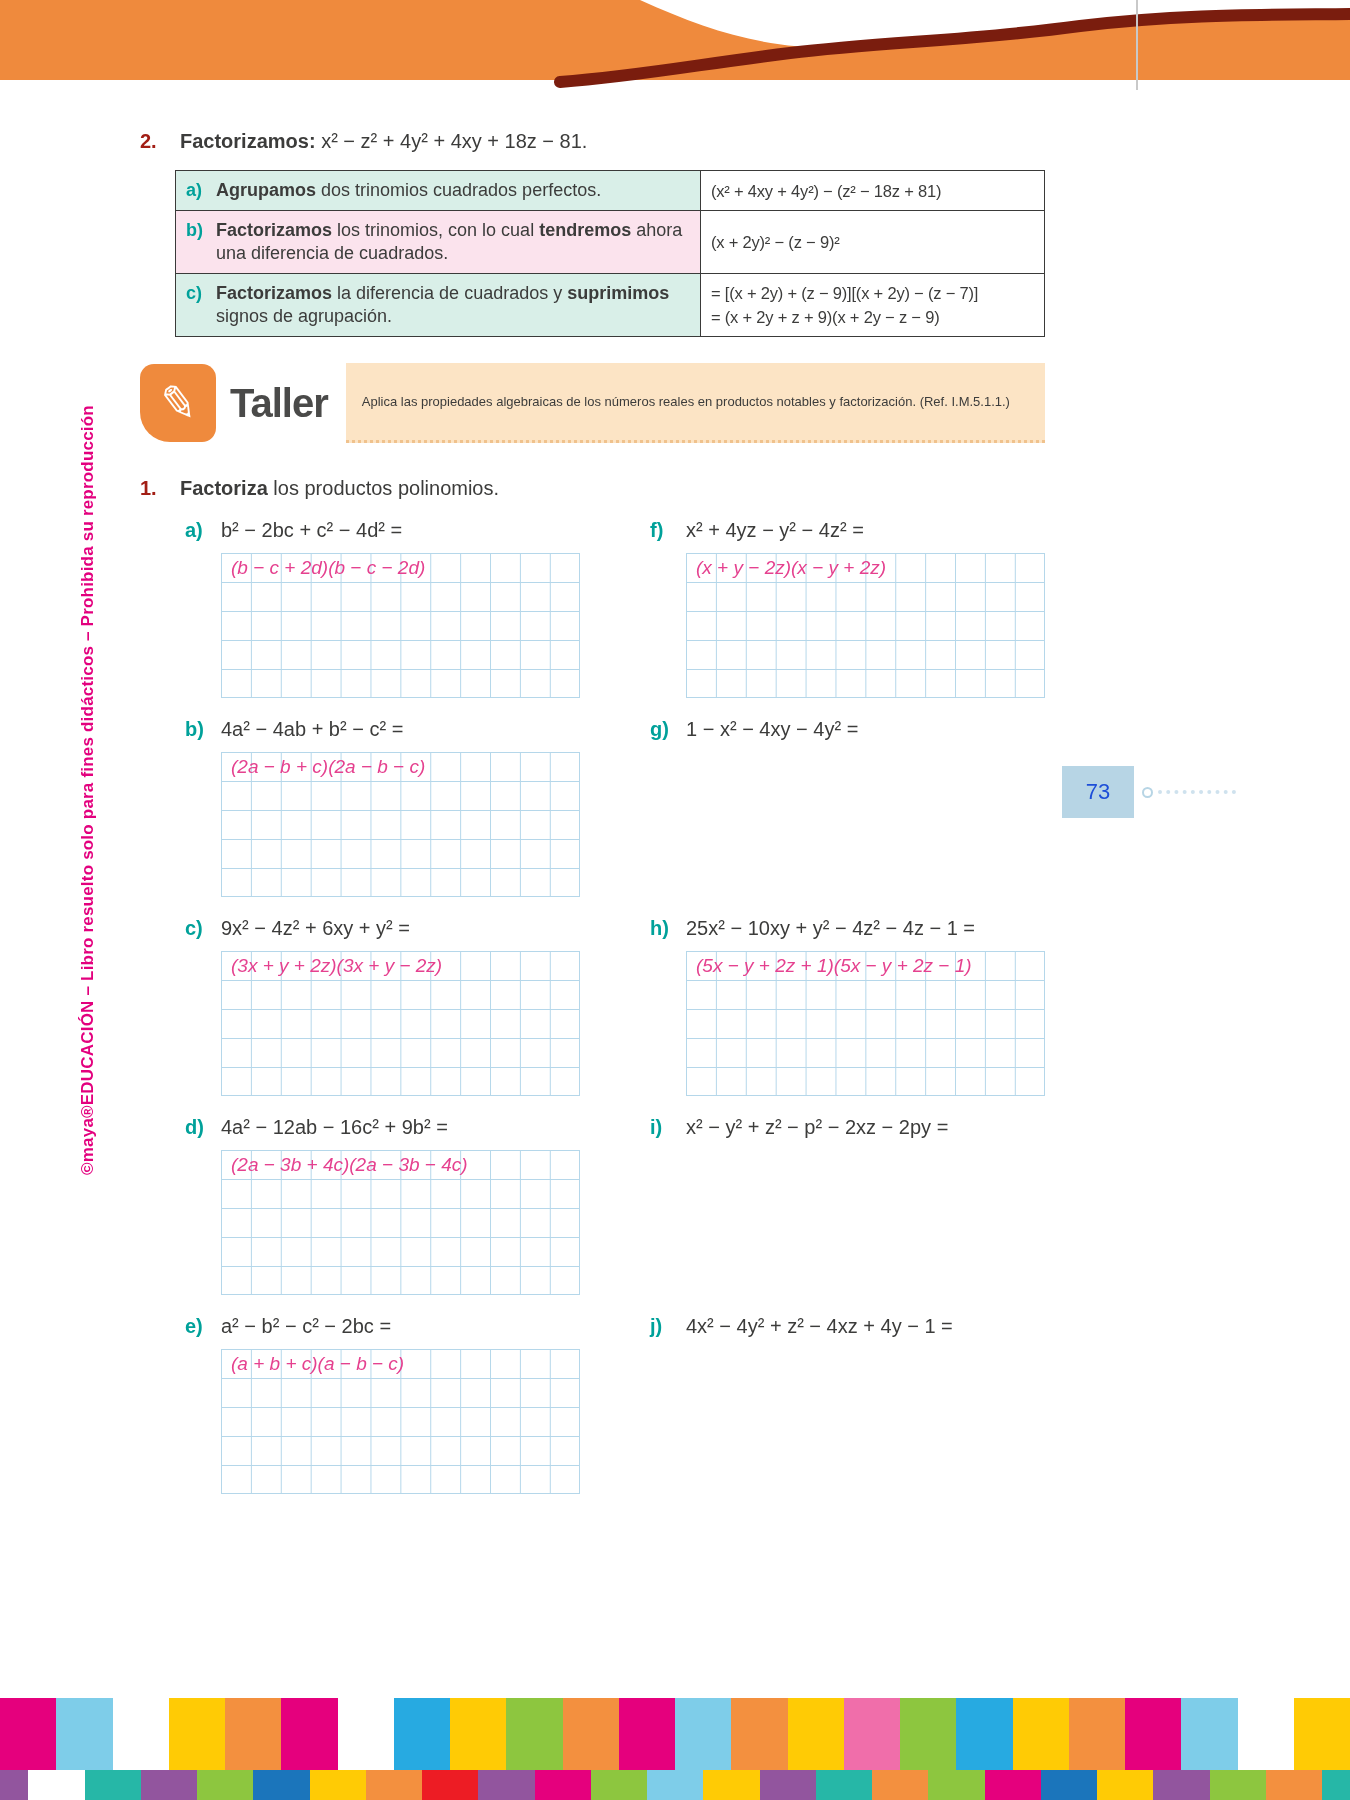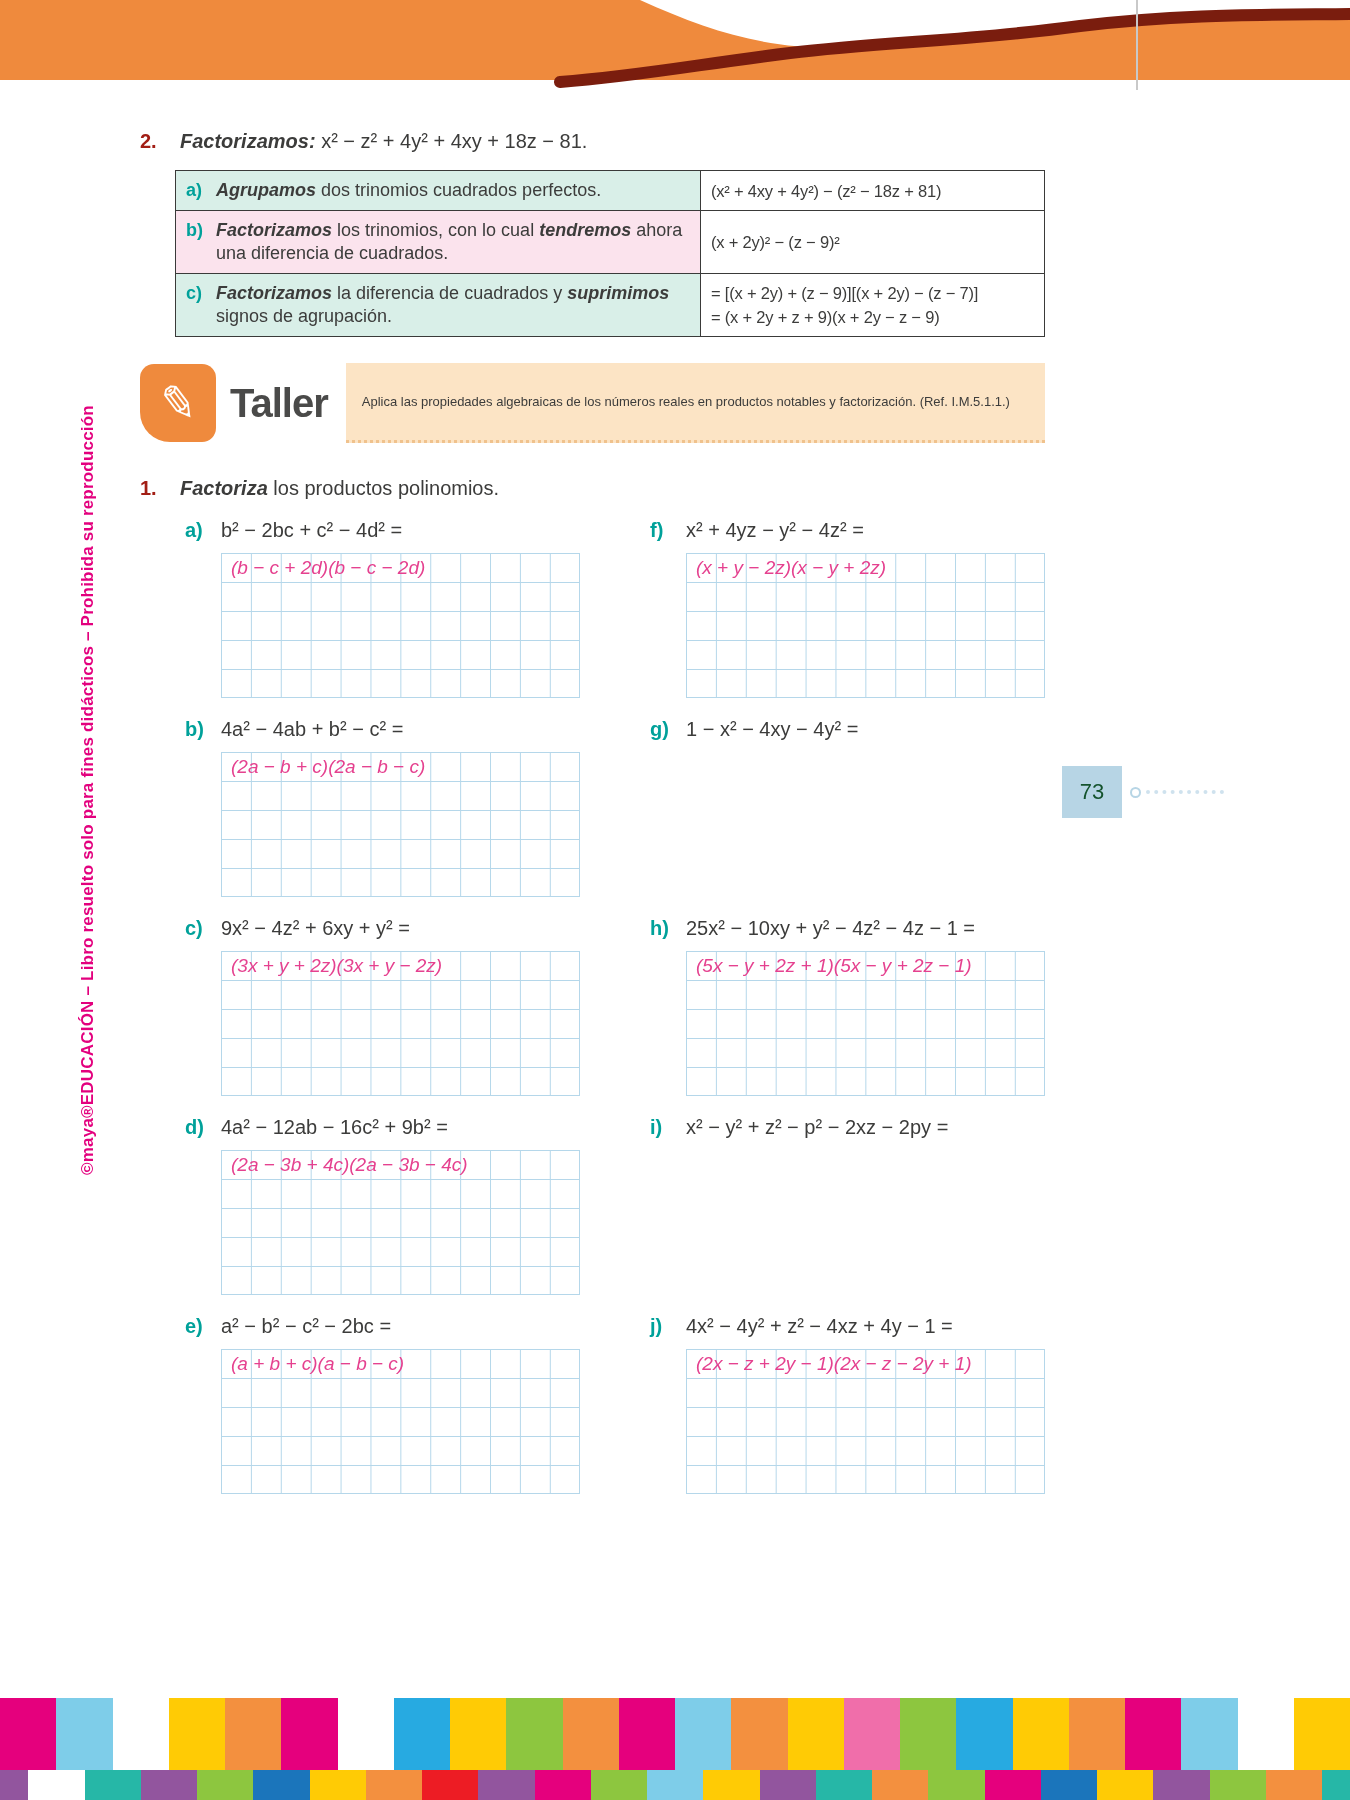--- a/index.html
+++ b/index.html
@@ -1,21 +1,21 @@
 <!DOCTYPE html>
 <html><head>
 <meta charset="utf-8">
 <style>
   * { margin:0; padding:0; box-sizing:border-box; }
   html,body { width:1350px; height:1800px; }
   body {
     position:relative; overflow:hidden; background:#ffffff;
     font-family:"Liberation Sans", sans-serif; color:#3c3c3b;
   }
-  .b { font-weight:700;font-style:italic; }
+  .b { font-weight:700; }
   .math { }
 
   
   .header-band { position:absolute; top:0; left:0; width:1350px; height:96px; display:block; }
   .corner-line { position:absolute; left:1136px; top:0; width:2px; height:90px; background:#c9c9c9; }
 
   
   .main { position:absolute; top:128px; left:140px; width:905px; }
   .lead-row { display:flex; font-size:20px; line-height:26px; }
   .num { color:#a21e15; font-weight:700; width:40px; flex:none; }
@@ -46,22 +46,22 @@
   .ex-label { color:#00a19a; font-weight:700; width:36px; flex:none; }
   .grid-box { margin:10px 0 0 36px; width:359px; height:145px; position:relative;
     background-image: linear-gradient(#b5d7ea 1px, transparent 1px), linear-gradient(90deg, #b5d7ea 1px, transparent 1px);
     background-size: 29.9px 29px;
     border-right:1px solid #b5d7ea; border-bottom:1px solid #b5d7ea; }
   .answer { position:absolute; top:0; left:10px; height:29px; line-height:29px;
             color:#e5418f; font-size:19px; font-style:italic; white-space:nowrap; }
 
   
   .pagebox-wrap { position:absolute; top:766px; left:1062px; display:flex; align-items:center; }
-  .pagebox { width:60px; height:52px; background:#b7d5e5; display:flex; align-items:center; justify-content:center;
-             font-size:22px; color:#14532d; }
+  .pagebox { width:72px; height:52px; background:#b7d5e5; display:flex; align-items:center; justify-content:center;
+             font-size:22px; color:#1d4ed8; }
   .pagedot { width:11px; height:11px; border-radius:50%; background:#ffffff; border:2px solid #b7d5e5; margin-left:8px; flex:none; }
   .pagedots { width:78px; border-top:4px dotted #cfe2ee; margin-left:5px; }
 
   
   .sidebar-text { position:absolute; top:790px; left:88px;
     transform:translate(-50%,-50%) rotate(-90deg); white-space:nowrap;
     color:#e3007e; font-size:17px; font-weight:700; letter-spacing:0.2px; }
   .sidebar-text .brand { font-weight:700; }
 
   
@@ -227,23 +227,20 @@
       <div class="grid-box">
         <span class="answer">(a + b + c)(a − b − c)</span>
       </div>
     </div>
 
     <div class="ex-item">
       <div class="ex-head">
         <span class="ex-label">j)</span>
         <span class="math">4x² − 4y² + z² − 4xz + 4y − 1 =</span>
       </div>
-      <div class="grid-box">
-        <span class="answer">(2x − z + 2y − 1)(2x − z − 2y + 1)</span>
-      </div>
     </div>
 
   </div>
 </div>
 
 <div class="pagebox-wrap">
   <div class="pagebox">73</div>
   <div class="pagedot"></div>
   <div class="pagedots"></div>
 </div>

